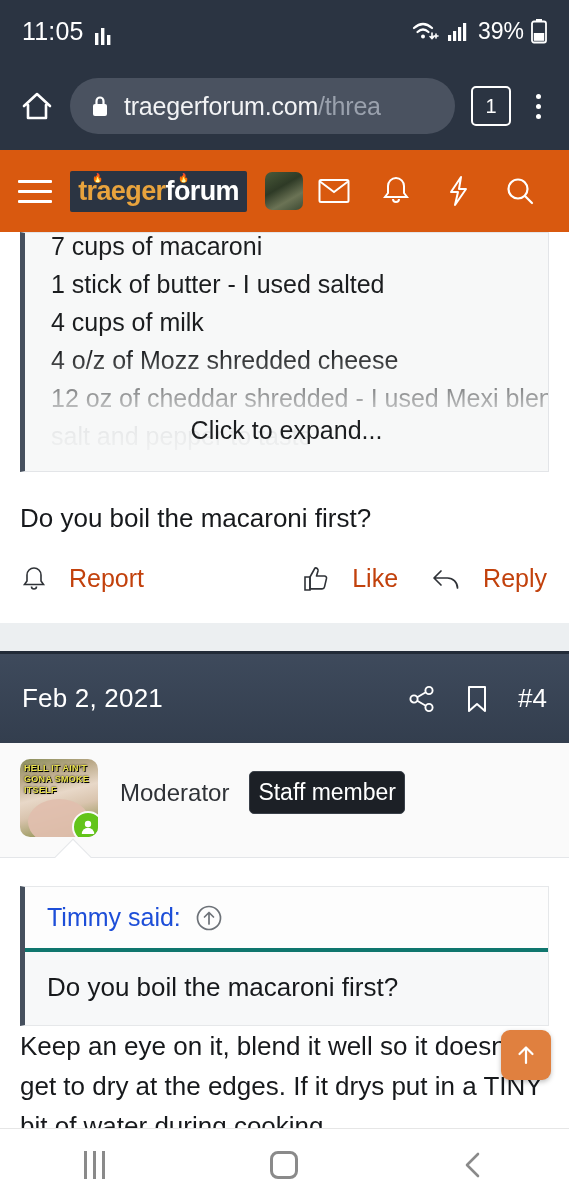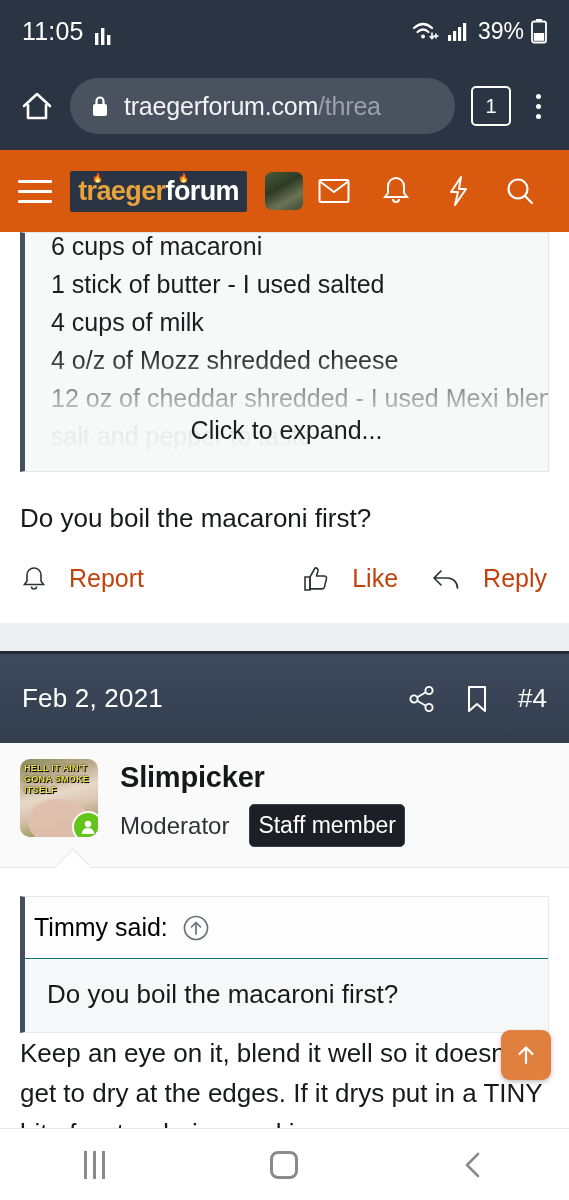--- a/index.html
+++ b/index.html
@@ -158,23 +158,23 @@
     background:#ffffff; border-left:1px solid #e4e6e9; border-top:1px solid #e4e6e9;
     transform:rotate(45deg);
   }
 
   
   .quote-inner {
     margin:28px 20px 0 20px; background:#fdfdfd;
     border:1px solid #e6e8ea; border-left:5px solid #46505e;
   }
   .qi-head {
-    padding:16px 9px; font-size:25px; color:#000000;
+    padding:16px 22px; font-size:25px; color:#1d4ed8;
     display:flex; align-items:center; gap:14px;
-    border-bottom:1px solid #0f766e;
+    border-bottom:4px solid #0f766e;
   }
   .qi-body { padding:20px 22px 22px 22px; background:#f7f8f9; font-size:26px; color:#17191c; }
 
   .reply-text {
     font-size:26px; line-height:40px; color:#17191c;
     padding:24px 20px 0 20px;
   }
 
   
   .fab {
@@ -290,21 +290,21 @@
       </svg>
     </div>
   </div>
 </div>
 
 <div class="page">
 
   <div class="post">
 
     <div class="quote-collapsed">
-      <div class="q-line" style="margin-top:-6px">6 cups of macaroni</div>
+      <div class="q-line" style="margin-top:-6px">7 cups of macaroni</div>
       <div class="q-line">1 stick of butter - I used salted</div>
       <div class="q-line">4 cups of milk</div>
       <div class="q-line">4 o/z of Mozz shredded cheese</div>
       <div class="q-line">12 oz of cheddar shredded - I used Mexi blend</div>
       <div class="q-line fade1">salt and pepper to taste</div>
 
       <div class="quote-fade"></div>
       <div class="expand-label">Click to expand...</div>
     </div>
 
@@ -362,21 +362,20 @@
         <div class="snout"></div>
         <div class="memetxt">HELL IT AIN'T GONA SMOKE ITSELF</div>
         <div class="online-dot">
           <svg width="18" height="18" viewBox="0 0 18 18">
             <circle cx="9" cy="6" r="3.2" fill="#fff"></circle>
             <path d="M2.8 16 a6.2 6.2 0 0 1 12.4 0 z" fill="#fff"></path>
           </svg>
         </div>
       </div>
       <div class="u-meta">
-        <div class="u-name">Slimpicker</div>
         <div class="u-sub">
           <span class="u-role">Moderator</span>
           <span class="staff-badge">Staff member</span>
         </div>
       </div>
       <div class="nub"></div>
     </div>
 
     <div class="quote-inner">
       <div class="qi-head">

